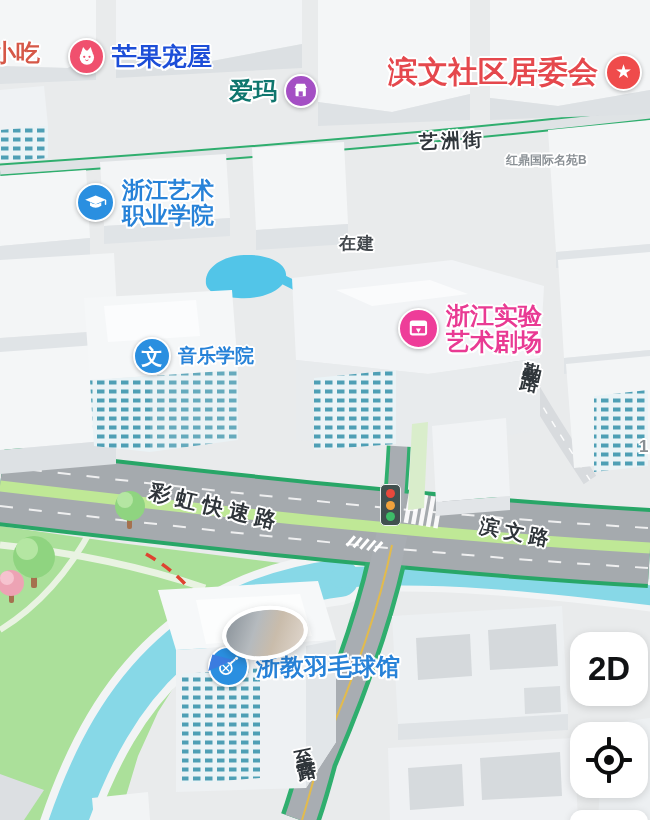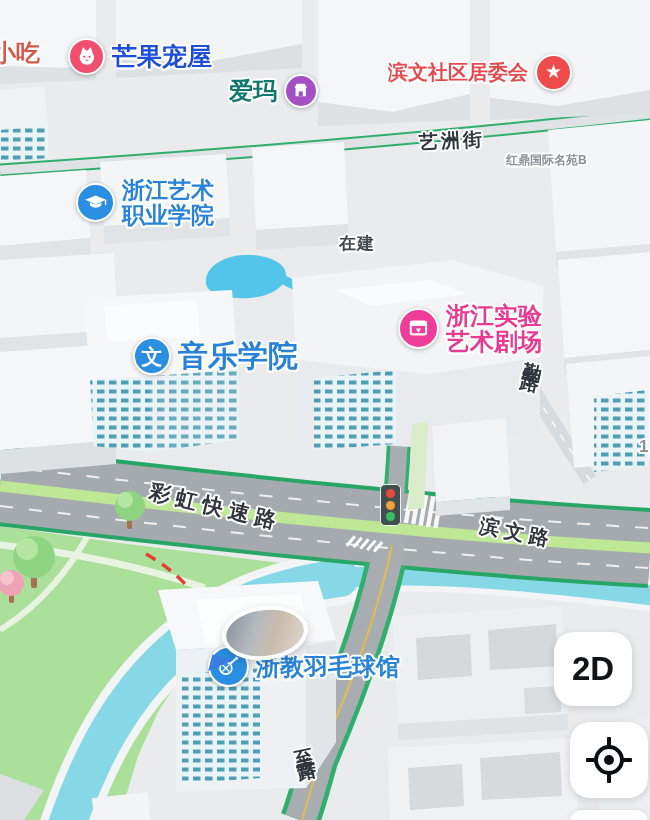--- a/index.html
+++ b/index.html
@@ -249,21 +249,21 @@
     <span class="poi-icon ic-purple" style="width:34px;height:34px">
       <svg viewBox="0 0 34 34">
         <path d="M8,13 L11,7 H23 L26,13 Z" fill="#fff"></path>
         <rect x="9.5" y="13" width="15" height="12" rx="1" fill="#fff"></rect>
         <rect x="14" y="18" width="6" height="7" fill="#a44fc4"></rect>
       </svg>
     </span>
   </div>
 
   <div class="poi" style="left:388px;top:54px">
-    <span class="poi-text halo c-red" style="font-size:20px">滨文社区居委会</span>
+    <span class="poi-text halo c-red" style="font-size:30px">滨文社区居委会</span>
     <span class="poi-icon ic-red" style="width:37px;height:37px">
       <span class="star-glyph">★</span>
     </span>
   </div>
 
   <div class="poi" style="left:76px;top:178px">
     <span class="poi-icon ic-blue" style="width:39px;height:39px">
       <svg viewBox="0 0 34 34">
         <polygon points="17,8 30,13.5 17,19 4,13.5" fill="#fff"></polygon>
         <path d="M10,16.5 v4.5 q7,4.8 14,0 v-4.5 q-7,4.8 -14,0 z" fill="#fff"></path>
@@ -287,21 +287,21 @@
     <span class="poi-text halo c-magenta" style="font-size:24px">
       <span>浙江实验</span><br>
       <span>艺术剧场</span>
     </span>
   </div>
 
   <div class="poi" style="left:133px;top:337px">
     <span class="poi-icon ic-blue" style="width:38px;height:38px">
       <span class="wen-glyph">文</span>
     </span>
-    <span class="poi-text halo c-blue" style="font-size:30px">音乐学院</span>
+    <span class="poi-text halo c-blue" style="font-size:19px">音乐学院</span>
   </div>
 
   <div class="poi" style="left:208px;top:646px">
     <span class="poi-icon ic-blue" style="width:41px;height:41px">
       <svg viewBox="0 0 34 34">
         <circle cx="14" cy="19" r="7" fill="none" stroke="#fff" stroke-width="2"></circle>
         <line x1="10" y1="15" x2="18" y2="23" stroke="#fff" stroke-width="1.4"></line>
         <line x1="10" y1="23" x2="18" y2="15" stroke="#fff" stroke-width="1.4"></line>
         <line x1="19.5" y1="13.5" x2="25" y2="8.5" stroke="#fff" stroke-width="2.2"></line>
         <circle cx="26.5" cy="7.5" r="1.8" fill="#fff"></circle>
@@ -330,21 +330,21 @@
     <span class="tl red"></span>
     <span class="tl amber"></span>
     <span class="tl green"></span>
   </div>
 
   <div class="photo-marker" style="left:214px;top:606px">
     <div class="pointer"></div>
     <div class="photo"></div>
   </div>
 
-  <div class="ctl-btn btn-2d" style="left:554px;top:632px">2D</div>
+  <div class="ctl-btn btn-2d" style="left:570px;top:632px">2D</div>
 
   <div class="ctl-btn btn-locate" style="left:570px;top:722px">
     <span class="locate-icon">
       <span class="tick n"></span>
       <span class="tick s"></span>
       <span class="tick w"></span>
       <span class="tick e"></span>
       <span class="ring"></span>
       <span class="dot"></span>
     </span>

